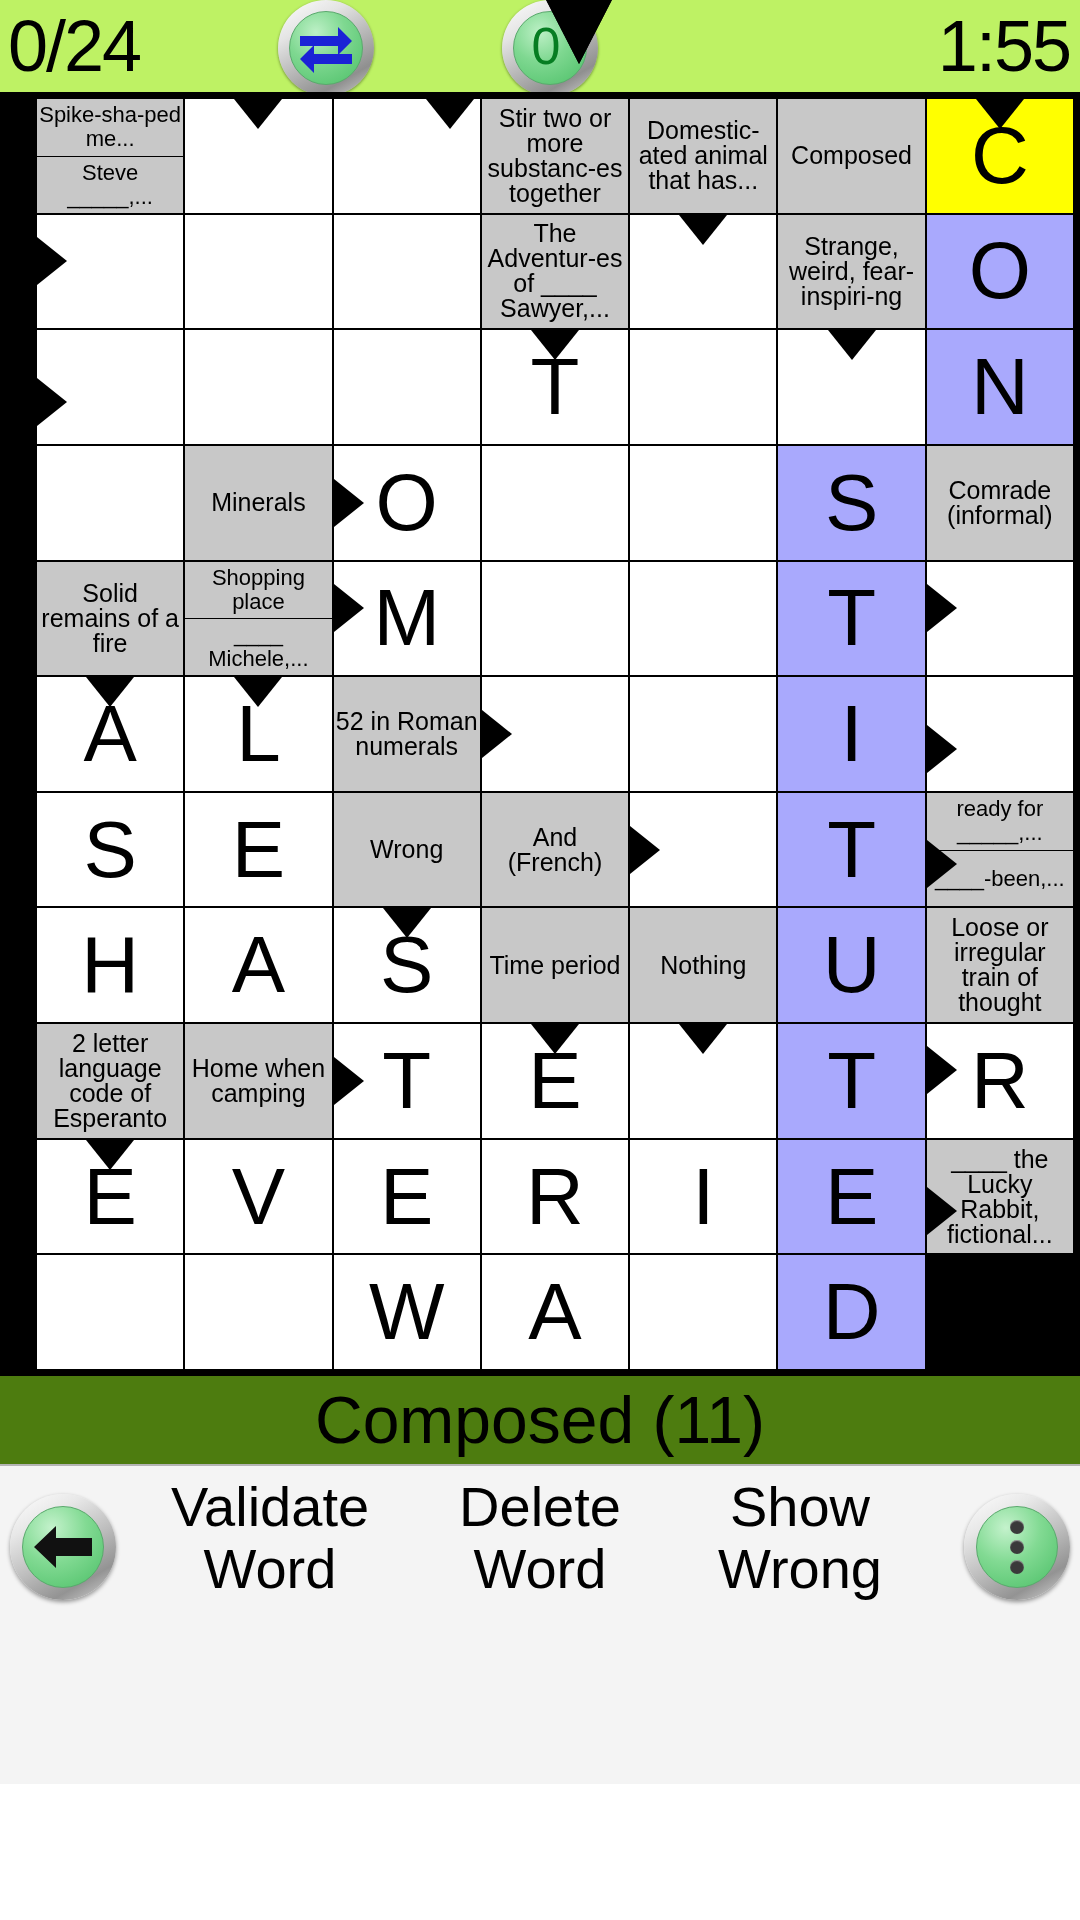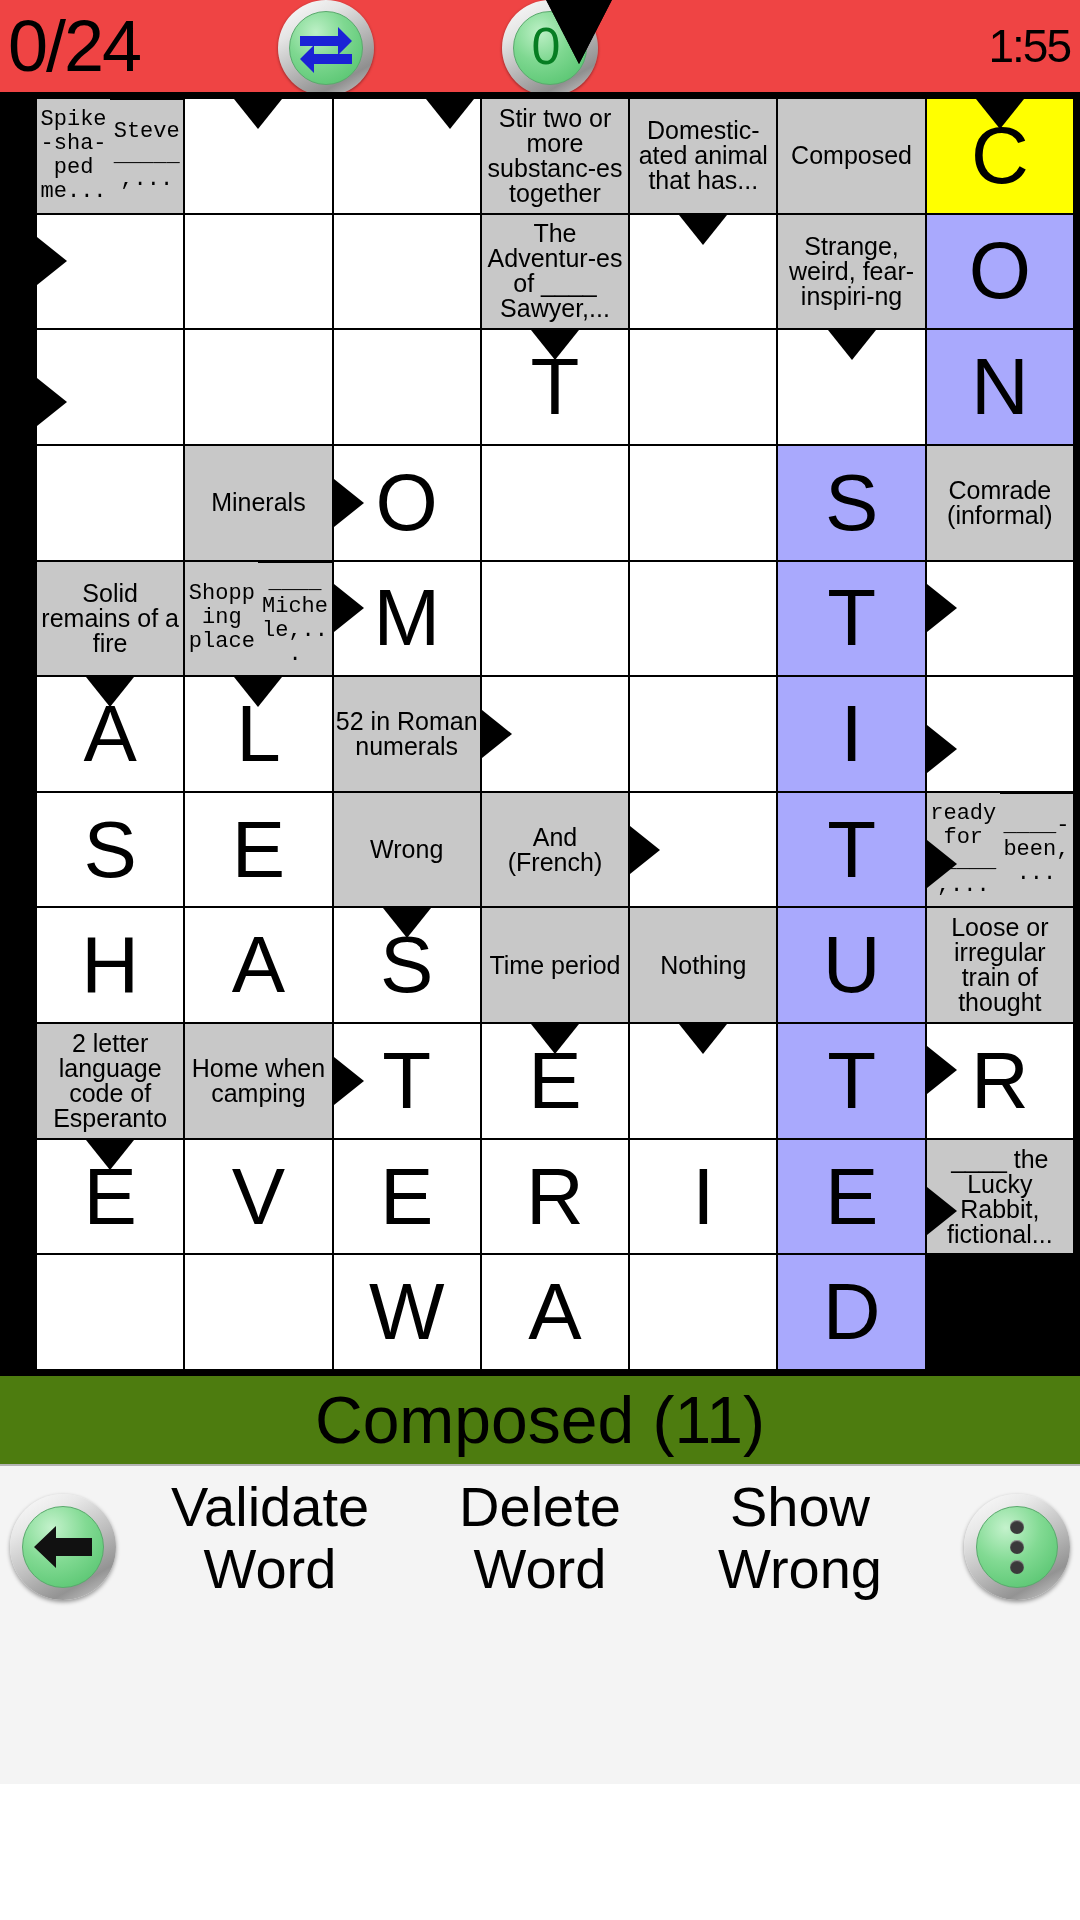--- a/index.html
+++ b/index.html
@@ -7,31 +7,31 @@
     width: 1080px; height: 1920px;
     background: #ffffff;
     font-family: "Liberation Sans", sans-serif;
     overflow: hidden;
   }
 
   
   #topbar {
     position: absolute; left: 0; top: 0;
     width: 1080px; height: 108px;
-    background: #ef4444;
+    background: #bef264;
     border-bottom: 2px solid #9a9a9a;
   }
   #progress-count {
     position: absolute; left: 8px; top: 8px;
     font-size: 72px; line-height: 76px;
     color: #000; letter-spacing: -2px;
   }
   #timer {
     position: absolute; right: 10px; top: 8px;
-    font-size: 46px; line-height: 76px;
+    font-size: 72px; line-height: 76px;
     color: #000; letter-spacing: -2px;
   }
   .roundbtn {
     position: absolute;
     width: 96px; height: 96px;
     border-radius: 50%;
     background: linear-gradient(150deg,#ffffff 0%,#e4e4e4 28%,#b6b6b6 55%,#8f8f8f 78%,#d8d8d8 100%);
     box-shadow: 0 1px 3px rgba(0,0,0,.45);
   }
   .roundbtn .inner {
@@ -96,21 +96,21 @@
   .cell.sel-col { background: #a9a9fd; }
   .cell.active { background: #ffff00; }
 
   .cluetext {
     font-size: 25px; line-height: 25px;
     text-align: center; color: #000;
     padding: 1px 2px; width: 100%;
     word-break: break-word; hyphens: none;
   }
   .cluetext.small { font-size: 22px; line-height: 24px; }
-  .split { display: flex; flex-direction: row; width: 100%; height: 100%; font-family: Liberation Mono, monospace; }
+  .split { display: flex; flex-direction: column; width: 100%; height: 100%; }
   .split > .half {
     flex: 1 1 50%;
     display: flex; align-items: center; justify-content: center;
     background: #c8c8c8;
   }
   .split > .half + .half { border-top: 1px solid #000; }
 
   .ltr {
     font-size: 80px; line-height: 80px;
     color: #000; font-weight: 400;

